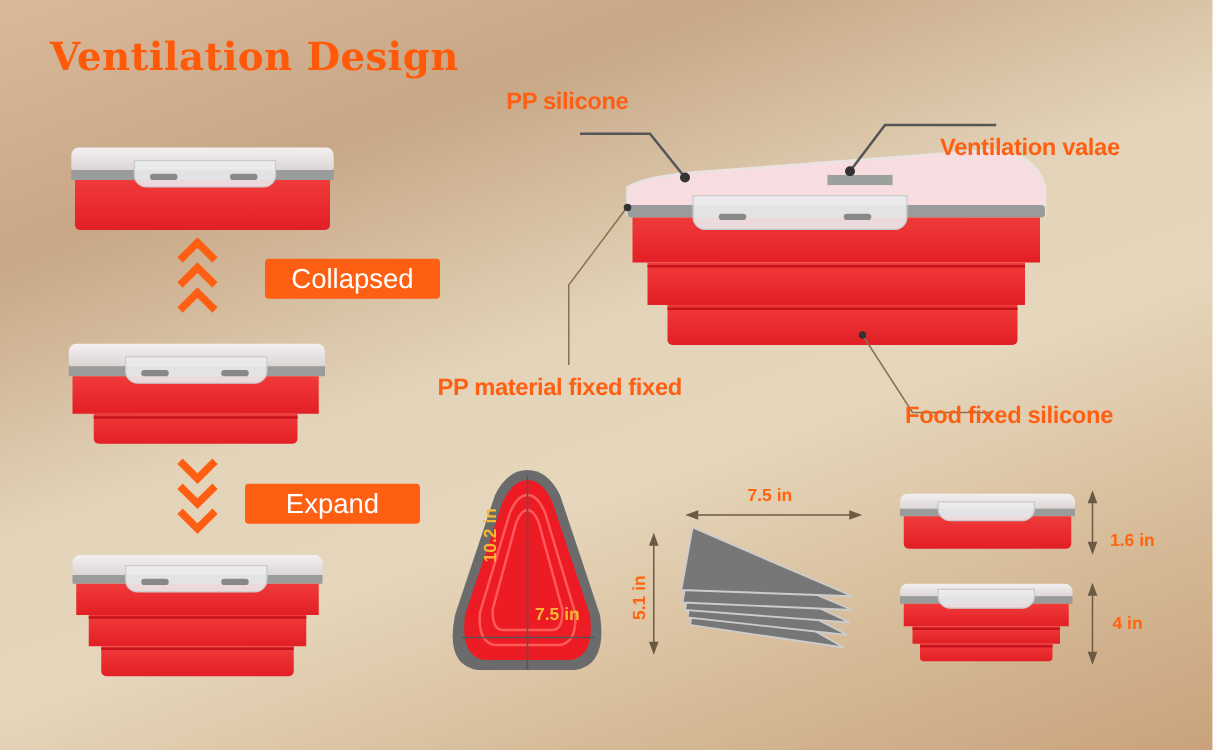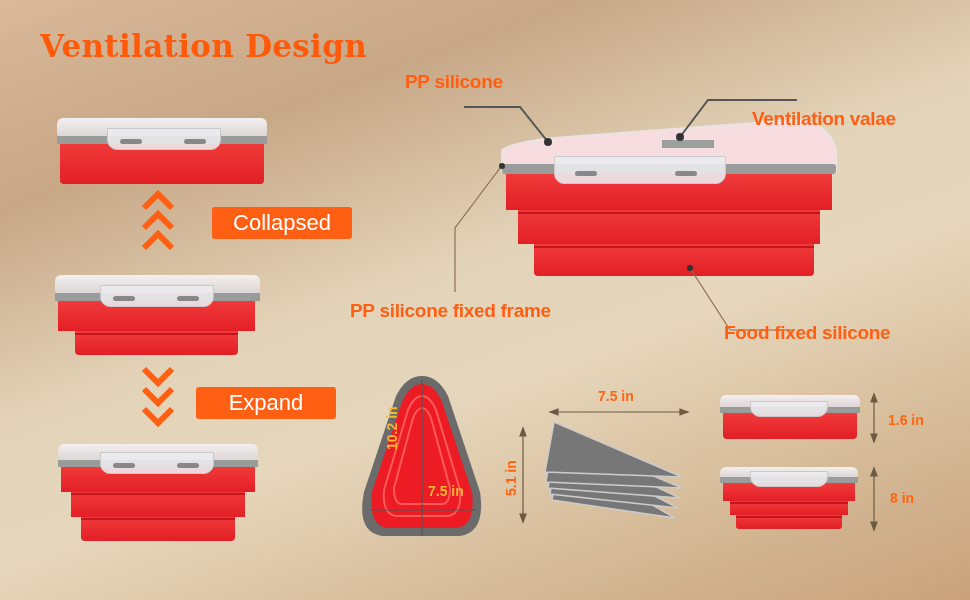--- a/index.html
+++ b/index.html
@@ -118,21 +118,21 @@
   <g fill="#333">
     <circle cx="548" cy="142" r="4"></circle>
       <circle cx="680" cy="137" r="4"></circle>
     <circle cx="502" cy="166" r="3"></circle>
       <circle cx="690" cy="268" r="3"></circle>
   </g>
 </svg>
 
 <div class="abs lbl" style="left:405px;top:71px;">PP silicone</div>
 <div class="abs lbl" style="left:752px;top:85px;margin-top:23px;">Ventilation valae</div>
-<div class="abs lbl" style="left:350px;top:300px;">PP silicone fixed frame</div>
+<div class="abs lbl" style="left:350px;top:300px;">PP material fixed fixed</div>
 <div class="abs lbl" style="left:724px;top:322px;">Food fixed silicone</div>
 
 <div class="abs" style="left:360px;top:372px;width:125px;height:170px;">
   <svg width="125" height="170">
     <path d="M62,4 Q78,4 88,24 L120,120 Q126,160 100,164 L22,164 Q-4,160 4,120 L36,24 Q46,4 62,4 Z" fill="#6b6b6b"></path>
     <path d="M62,12 Q74,12 82,30 L112,120 Q116,154 96,156 L28,156 Q8,154 12,120 L42,30 Q50,12 62,12 Z" fill="#ed1c24"></path>
     <path d="M62,24 Q70,24 76,38 L100,118 Q102,142 88,144 L36,144 Q22,142 24,118 L48,38 Q54,24 62,24 Z" fill="none" stroke="#ff5a5a" stroke-width="2"></path>
     <path d="M62,36 Q67,36 71,46 L90,116 Q90,132 82,132 L42,132 Q34,132 34,116 L53,46 Q57,36 62,36 Z" fill="none" stroke="#ff5a5a" stroke-width="2"></path>
     <g stroke="#555" stroke-width="1.2">
         <line x1="62" y1="8" x2="62" y2="164"></line>
@@ -184,14 +184,14 @@
 <svg width="20" height="160" style="left:866px;top:390px;">
   <g stroke="#6b5a44" stroke-width="1.2" fill="#6b5a44">
     <line x1="8" y1="4" x2="8" y2="52"></line>
       <polygon points="8,4 5,12 11,12"></polygon>
       <polygon points="8,52 5,44 11,44"></polygon>
     <line x1="8" y1="78" x2="8" y2="140"></line>
       <polygon points="8,78 5,86 11,86"></polygon>
       <polygon points="8,140 5,132 11,132"></polygon>
   </g>
 </svg>
-<div class="abs dim" style="left:888px;top:412px;">1.6 in</div>
-<div class="abs dim" style="left:890px;top:490px;">8 in</div>
+<div class="abs dim" style="left:888px;top:424px;">1.6 in</div>
+<div class="abs dim" style="left:890px;top:490px;">4 in</div>
 
 </body></html>

